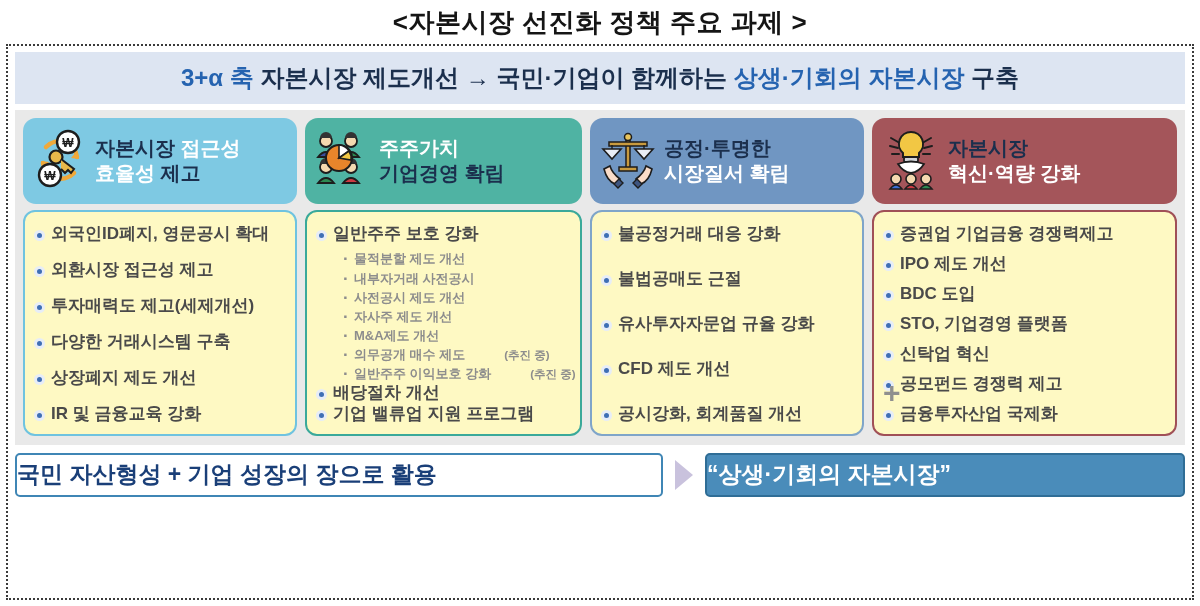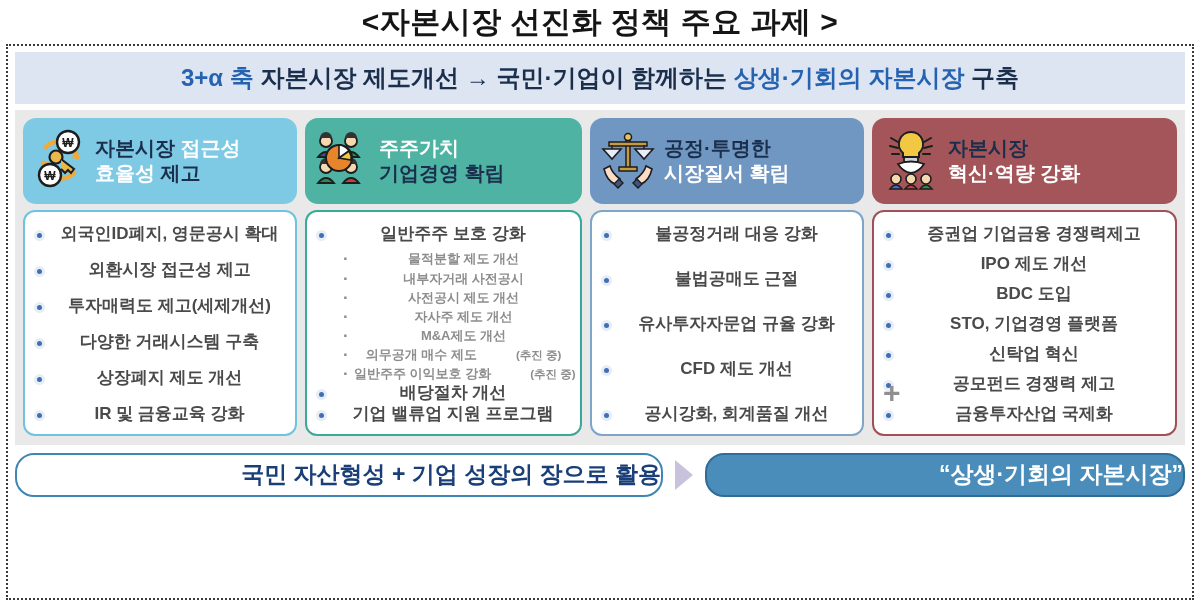--- a/index.html
+++ b/index.html
@@ -22,21 +22,21 @@
   }
 
   
   .title-bar {
     height: 44px;
     display: flex;
     align-items: center;
     justify-content: center;
   }
   .title-text {
-    font-size: 30px;
+    font-size: 26px;
     font-weight: bold;
     color: #151515;
     letter-spacing: 0.5px;
     white-space: nowrap;
   }
 
   
   .frame {
     position: absolute;
     left: 6px;
@@ -106,27 +106,26 @@
   .head-text .l2 { display: block; }
 
   .c1 .col-head { background: #7ec9e3; }
   .c2 .col-head { background: #4fb3a3; }
   .c3 .col-head { background: #7096c2; }
   .c4 .col-head { background: #a4555a; }
 
   .col-body {
     margin-top: 6px;
     flex: 1 1 auto;
-    background: #ffffff;
+    background: #fef9c3;
     border-radius: 12px;
     box-sizing: border-box;
     padding: 12px 7px 10px 9px;
     display: flex;
     flex-direction: column;
-    text-align: center;
   }
   .c1 .col-body { border: 2px solid #6fc3e0; }
   .c2 .col-body { border: 2px solid #3aa99a; }
   .c3 .col-body { border: 2px solid #7fa5c9; }
   .c4 .col-body { border: 2px solid #a05057; }
 
   
   ul.items {
     list-style: none;
     margin: 0;
@@ -208,24 +207,24 @@
   
   .footer {
     margin-top: 8px;
     display: flex;
     align-items: center;
     gap: 0;
     height: 44px;
   }
   .foot-box {
     height: 44px;
-    border-radius: 19px;
-    display: flex;
-    align-items: center;
-    justify-content: flex-end;
+    border-radius: 5px;
+    display: flex;
+    align-items: center;
+    justify-content: flex-start;
     box-sizing: border-box;
   }
   .foot-left {
     flex: 0 0 648px;
     background: #ffffff;
     border: 2px solid #3f86b5;
   }
   .foot-left .ftext {
     font-size: 23px;
     font-weight: bold;

